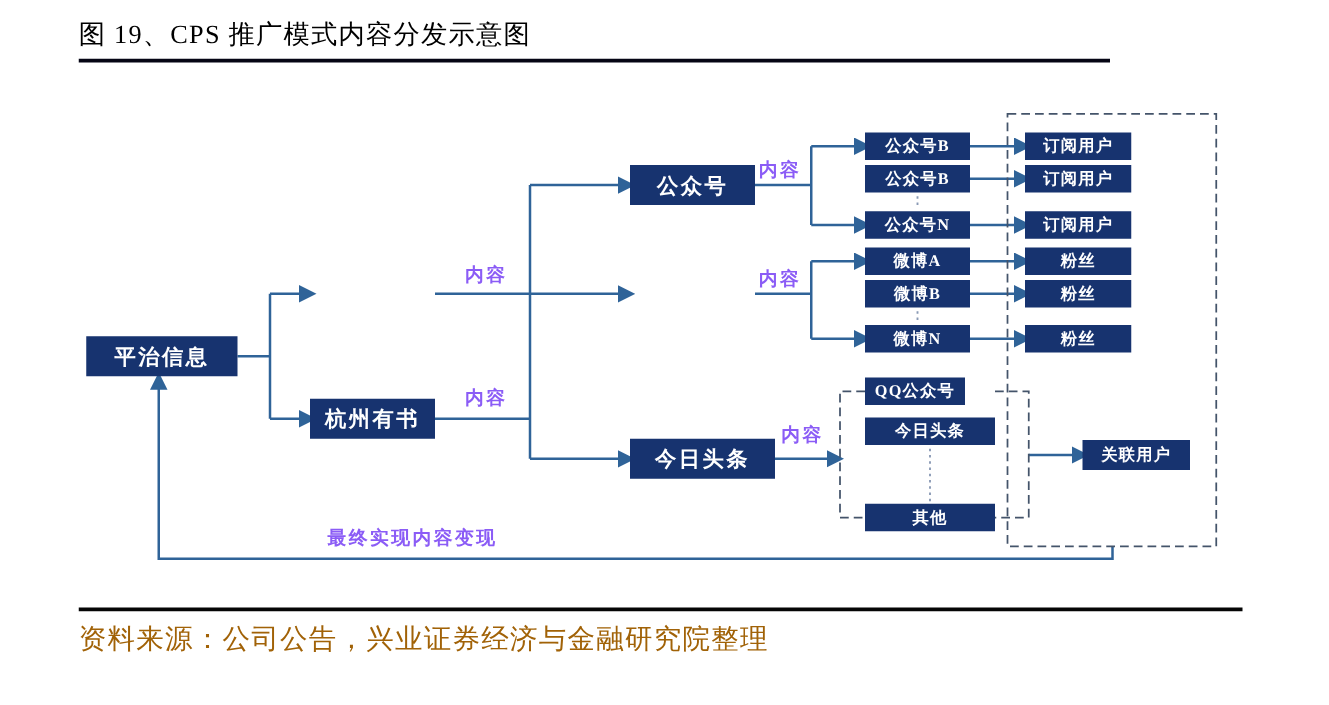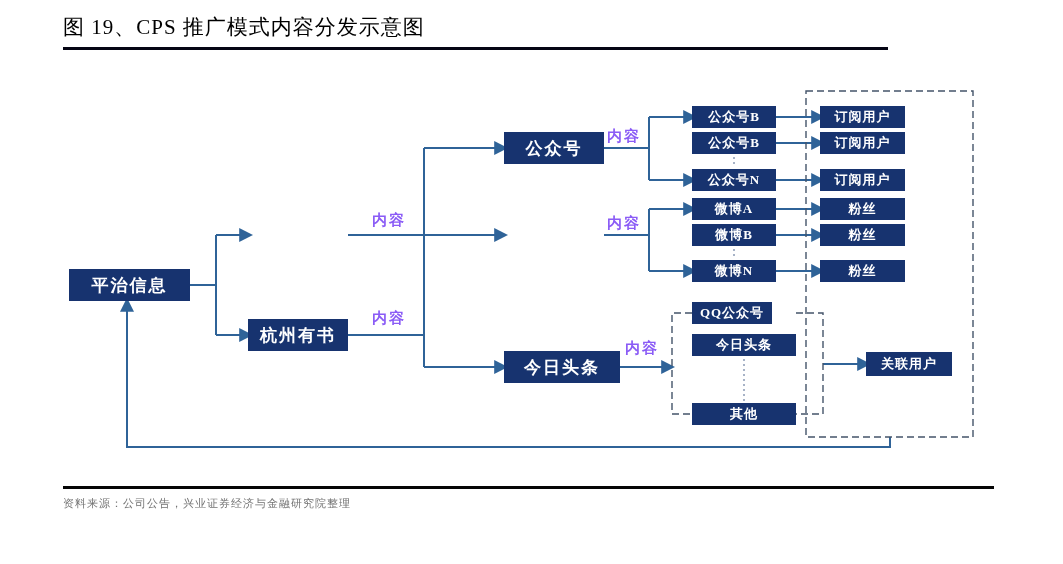--- a/index.html
+++ b/index.html
@@ -7,21 +7,21 @@
     position:relative;width:1063px;height:564px;background:#ffffff;
     font-family:"Liberation Serif","DejaVu Serif",serif;overflow:hidden;
   }
   .fig-title{
     position:absolute;left:63px;top:13px;font-size:21px;font-weight:normal;
     color:#000;letter-spacing:1px;white-space:nowrap;
   }
   .title-rule{position:absolute;left:63px;top:47px;width:825px;height:3px;background:#050514;}
   .bottom-rule{position:absolute;left:63px;top:486px;width:931px;height:3px;background:#050505;}
   .source-line{
-    position:absolute;left:63px;top:496px;font-size:11px;color:#737373;
+    position:absolute;left:63px;top:496px;font-size:22px;color:#a16207;
     letter-spacing:1px;white-space:nowrap;
   }
   .node{
     position:absolute;background:#17336F;color:#fff;display:flex;
     align-items:center;justify-content:center;font-weight:bold;
     white-space:nowrap;box-sizing:border-box;
   }
   .node.big{font-size:17px;letter-spacing:2px;}
   .node.small{font-size:13px;letter-spacing:1px;}
   .flabel{
@@ -117,17 +117,18 @@
   <div class="node small" style="left:820px;top:198px;width:85px;height:22px">粉丝</div>
   <div class="node small" style="left:820px;top:224px;width:85px;height:22px">粉丝</div>
   <div class="node small" style="left:820px;top:260px;width:85px;height:22px">粉丝</div>
   <div class="node small" style="left:866px;top:352px;width:86px;height:24px">关联用户</div>
 
   <div class="flabel" style="left:372px;top:211px">内容</div>
   <div class="flabel" style="left:372px;top:309px">内容</div>
   <div class="flabel" style="left:607px;top:127px">内容</div>
   <div class="flabel" style="left:607px;top:214px">内容</div>
   <div class="flabel" style="left:625px;top:339px">内容</div>
+  <div class="flabel" style="left:262px;top:421px">最终实现内容变现</div>
 
   <div class="bottom-rule"></div>
   <div class="source-line">资料来源：公司公告，兴业证券经济与金融研究院整理</div>
 
 </div>
 
 </body></html>

